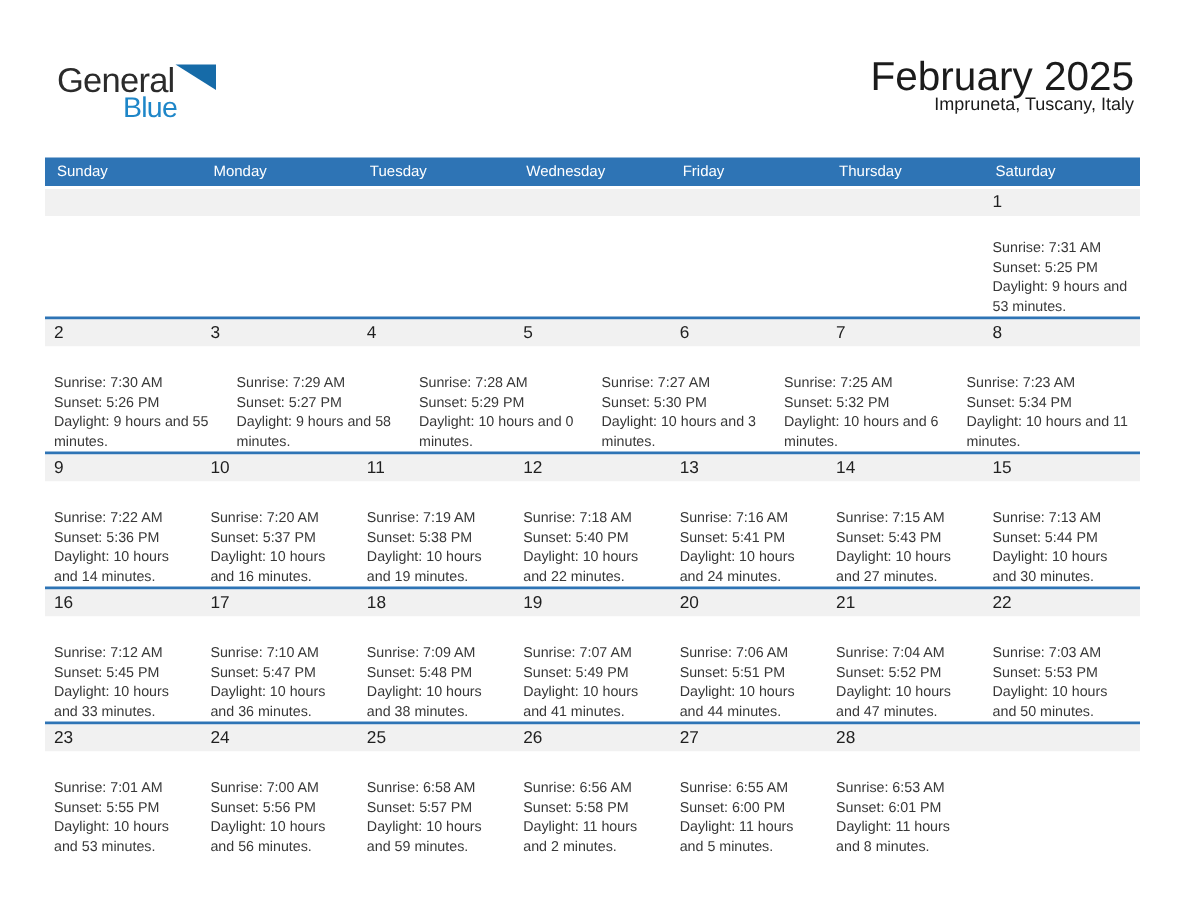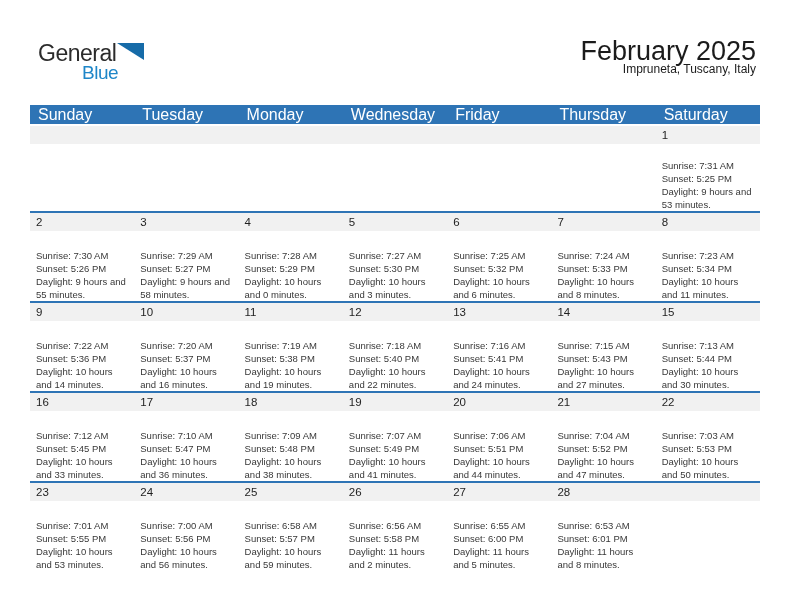--- a/index.html
+++ b/index.html
@@ -41,21 +41,21 @@
     font-size: 27px; color: var(--title-color);
   }
   .subtitle {
     position: absolute; top: 62px; right: 36px;
     font-size: 12px; color: var(--title-color);
   }
   
   .calendar { position: absolute; left: 30px; top: 105px; width: 730px; }
   .weekday-header { display: flex; height: 19px; background: var(--header-bg); }
   .weekday-cell {
-    flex: 1; color: #ffffff; font-size: 16px; line-height: 19px;
+    flex: 1; color: #ffffff; font-size: 10px; line-height: 19px;
     padding-left: 8px; overflow: hidden; white-space: nowrap;
   }
   .week-row { width: 100%; }
   .week-row.first { margin-top: 2px; }
   .week-row:not(.first) { border-top: 2px solid var(--row-border); }
   .band { display: flex; height: 18px; background: var(--band-bg); }
   .band-cell { flex: 1; padding-left: 6px; font-size: 11.5px; line-height: 19px; color: #1f1f1f; }
   .content-row { display: flex; height: 70px; background: #ffffff; align-items: flex-end; }
   .week-row.first .content-row { height: 67px; }
   .day-cell { flex: 1; padding: 3px 7px 0 6px; overflow: hidden; }
@@ -73,22 +73,22 @@
     </div>
     <span class="logo-blue">Blue</span>
   </div>
 
   <div class="title">February 2025</div>
   <div class="subtitle">Impruneta, Tuscany, Italy</div>
 
   <div class="calendar">
     <div class="weekday-header">
       <div class="weekday-cell">Sunday</div>
+      <div class="weekday-cell">Monday</div>
       <div class="weekday-cell">Tuesday</div>
-      <div class="weekday-cell">Monday</div>
       <div class="weekday-cell">Wednesday</div>
       <div class="weekday-cell">Friday</div>
       <div class="weekday-cell">Thursday</div>
       <div class="weekday-cell">Saturday</div>
     </div>
     <div id="weeks">
         <div class="week-row first">
           <div class="band">
             <div class="band-cell"></div>
             <div class="band-cell"></div>
@@ -142,25 +142,20 @@
               <div>Sunrise: 7:27 AM</div>
               <div>Sunset: 5:30 PM</div>
               <div>Daylight: 10 hours and 3 minutes.</div>
             </div>
             <div class="day-cell cell-line-wrap">
               <div>Sunrise: 7:25 AM</div>
               <div>Sunset: 5:32 PM</div>
               <div>Daylight: 10 hours and 6 minutes.</div>
             </div>
             <div class="day-cell cell-line-wrap">
-              <div>Sunrise: 7:24 AM</div>
-              <div>Sunset: 5:33 PM</div>
-              <div>Daylight: 10 hours and 8 minutes.</div>
-            </div>
-            <div class="day-cell cell-line-wrap">
               <div>Sunrise: 7:23 AM</div>
               <div>Sunset: 5:34 PM</div>
               <div>Daylight: 10 hours and 11 minutes.</div>
             </div>
           </div>
         </div>
         <div class="week-row">
           <div class="band">
             <div class="band-cell"><span>9</span></div>
             <div class="band-cell"><span>10</span></div>

